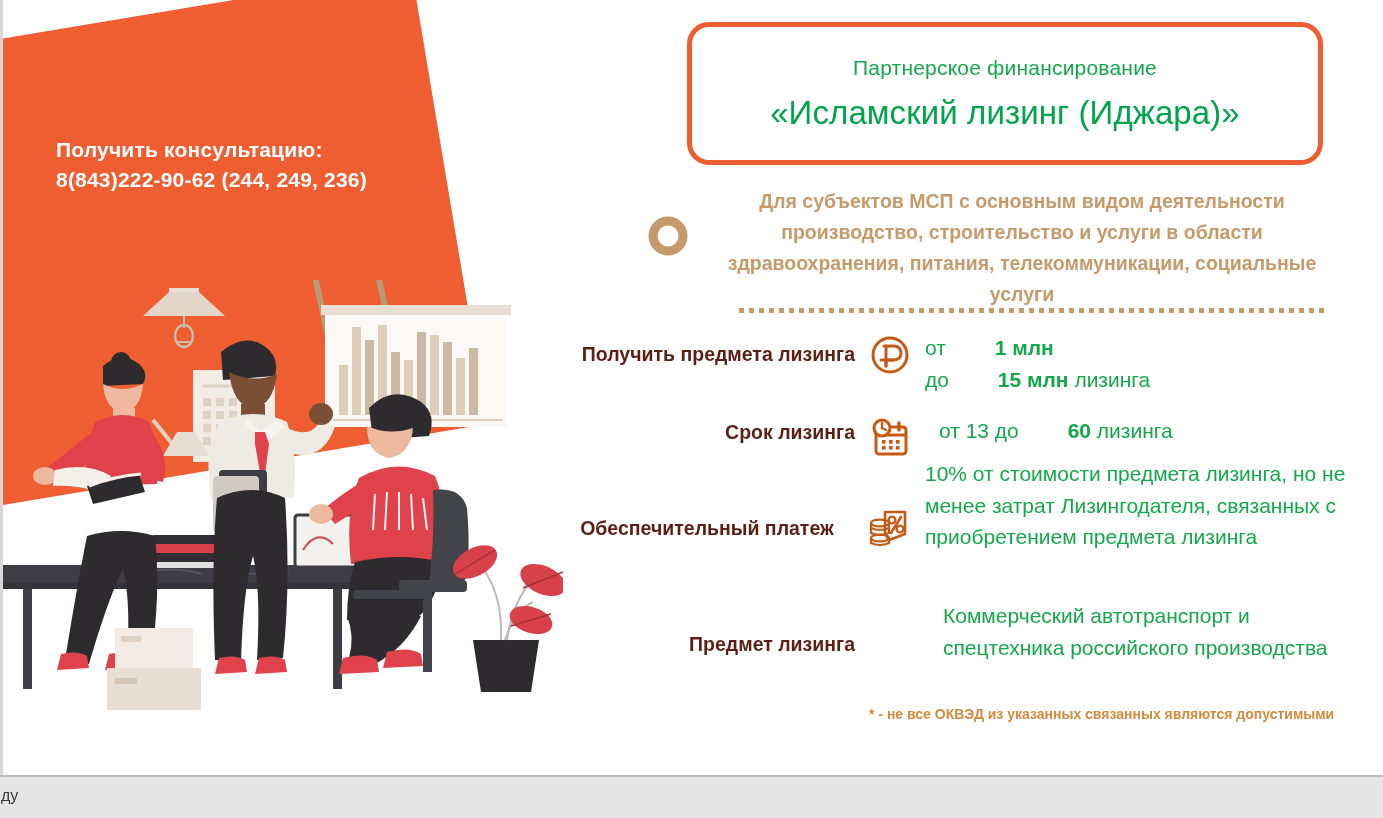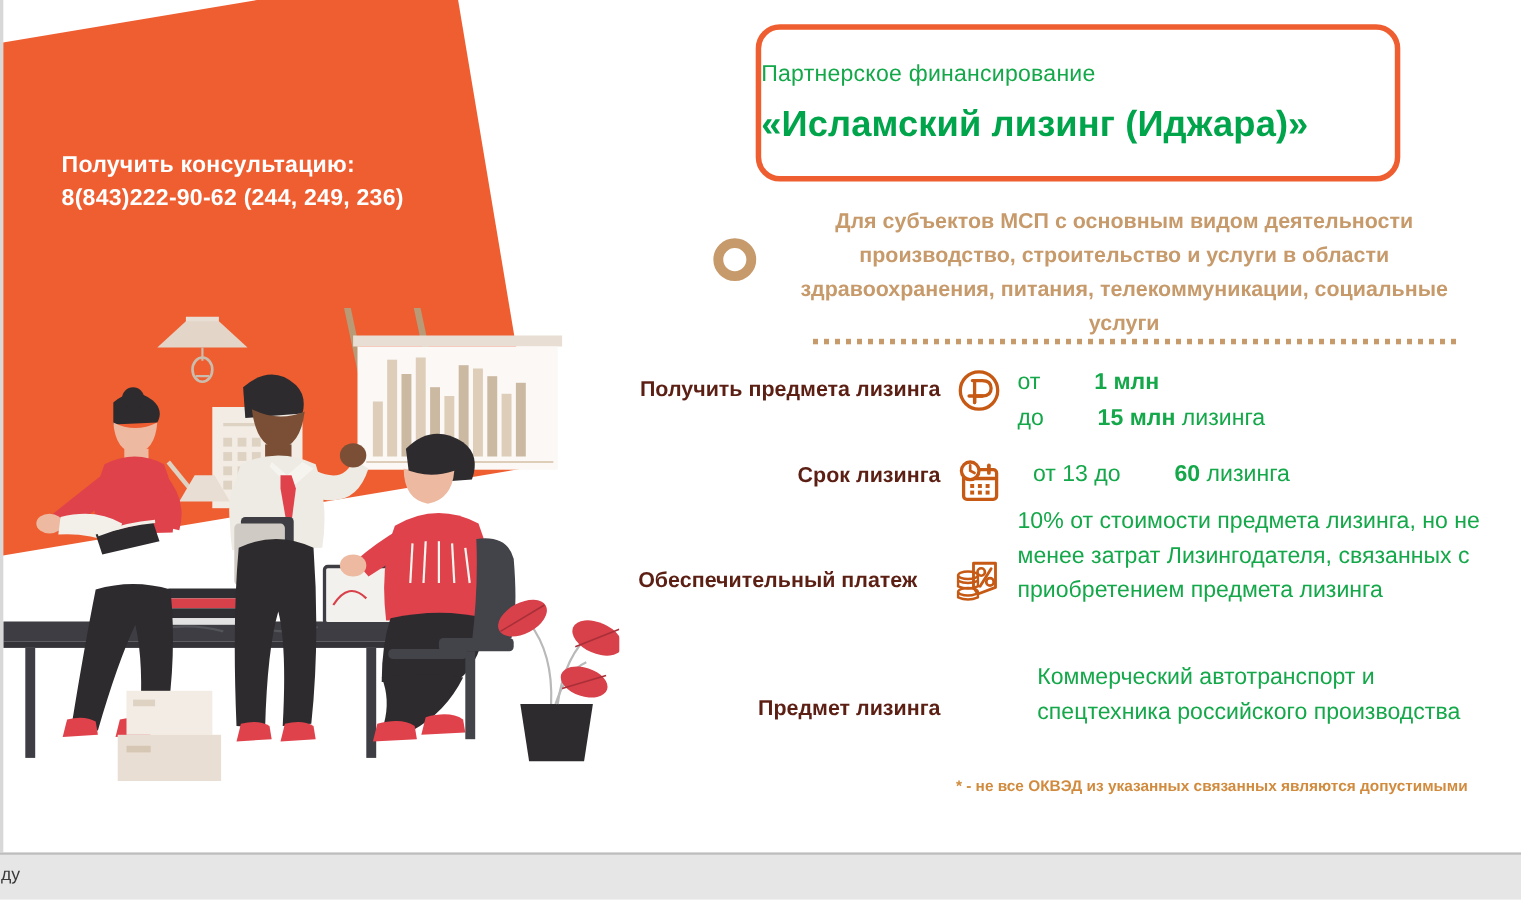--- a/index.html
+++ b/index.html
@@ -35,29 +35,29 @@
     letter-spacing: .2px;
   }
   .contact-block div { white-space: nowrap; }
 
   
   .illus { position: absolute; left: 0; top: 280px; width: 560px; height: 495px; }
 
   
   .title-box {
     position: absolute; left: 684px; top: 22px;
-    width: 586px; height: 143px;
+    width: 636px; height: 143px;
     border: 5px solid #ef5e31; border-radius: 22px;
     background: #fff;
     display: flex; flex-direction: column;
-    align-items: flex-start; justify-content: center;
+    align-items: center; justify-content: center;
   }
   .title-sub { font-size: 21px; color: #15a84a; letter-spacing: .2px; }
   .title-main {
-    font-size: 33px; font-weight: bold; color: #00a44b;
+    font-size: 33px; font-weight: normal; color: #00a44b;
     margin-top: 14px; letter-spacing: .1px; white-space: nowrap;
   }
 
   
   .desc-wrap { position: absolute; left: 645px; top: 186px; width: 700px; display: flex; justify-content: space-between; }
   .ring-icon { width: 40px; height: 40px; flex: none; margin-top: 30px; }
   .desc-text {
     flex: 1; text-align: center;
     font-size: 19.5px; font-weight: bold; color: #c79a6b;
     line-height: 1.59; padding-left: 8px;

